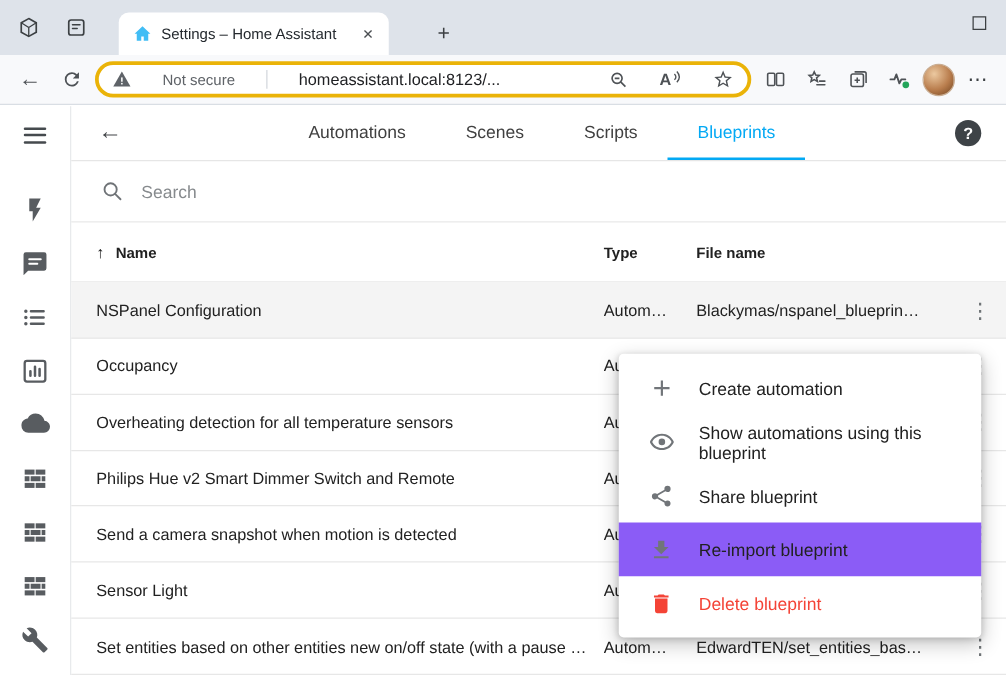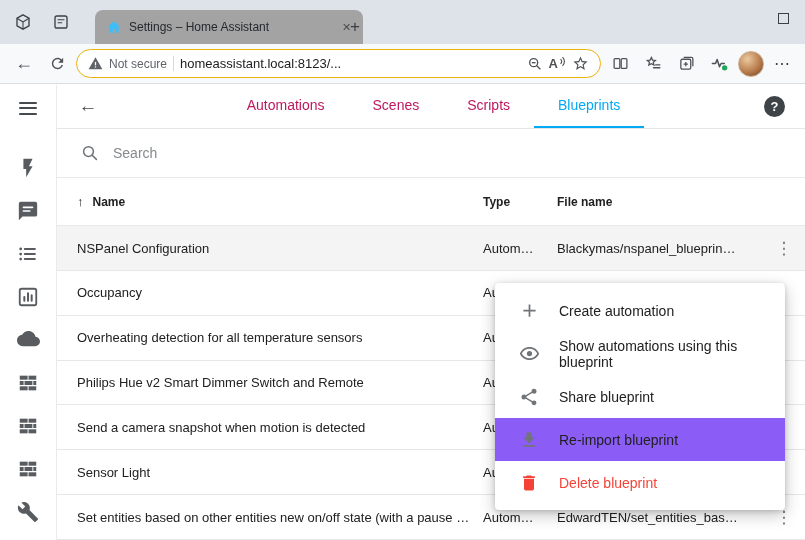--- a/index.html
+++ b/index.html
@@ -2,36 +2,36 @@
 <html><head>
 <meta charset="utf-8">
 <style>
   * { margin:0; padding:0; box-sizing:border-box; }
   html,body { width:805px; height:540px; overflow:hidden; background:#fff;
     font-family:"Liberation Sans", sans-serif; }
 
   
   .titlebar { height:44px; background:#dee3ea; position:relative; display:flex; align-items:center; }
   .tb-icon { width:30px; height:28px; margin-left:8px; display:flex; align-items:center; justify-content:center; border-radius:5px; }
-  .tab { position:absolute; left:95px; bottom:0; width:268px; height:34px; background:#a3a3a3;
+  .tab { position:absolute; left:95px; bottom:0; width:216px; height:34px; background:#ffffff;
     border-radius:8px 8px 0 0; display:flex; align-items:center; gap:7px; padding:0 8px 0 11px; }
   .tab-title { flex:1; font-size:12px; color:#24292e; white-space:nowrap; overflow:hidden; }
   .tab-close { width:17px; height:17px; display:flex; align-items:center; justify-content:center;
     font-size:11px; color:#4a4e52; border-radius:3px; }
   .new-tab { position:absolute; left:343px; bottom:5px; width:24px; height:24px; display:flex;
     align-items:center; justify-content:center; font-size:17px; color:#3c4043; border-radius:4px; }
   .win-controls { position:absolute; right:16px; top:13px; display:flex; gap:18px; }
   .maximize-box { width:11px; height:11px; border:1.5px solid #3c4043; background:transparent; }
 
   .toolbar { height:40px; background:#f8f9fb; border-bottom:1px solid #d9dee4;
     display:flex; align-items:center; padding:0 10px; gap:5px; }
   .nav-btn { width:28px; height:28px; display:flex; align-items:center; justify-content:center;
     color:#4e5256; font-size:18px; border-radius:5px; flex-shrink:0; }
-  .addressbar { flex:1; height:29px; background:#fff; border:1px solid #eab308; border-radius:15px;
-    display:flex; align-items:center; padding:0 11px; gap:6px; min-width:0; }
+  .addressbar { flex:1; height:29px; background:#fff; border:3px solid #eab308; border-radius:15px;
+    display:flex; align-items:center; padding:0 11px; gap:25px; min-width:0; }
   .security-label { font-size:12px; color:#5f6368; white-space:nowrap; }
   .addr-div { width:1px; height:15px; background:#d4d8dd; }
   .url-text { flex:1; font-size:13px; color:#202124; white-space:nowrap; overflow:hidden; }
   .read-aloud { font-size:13px; color:#4e5256; display:flex; align-items:flex-start; gap:1px; font-weight:bold;}
   .avatar { width:26px; height:26px; border-radius:50%; flex-shrink:0;
     background:radial-gradient(circle at 35% 30%, #ecc9a0, #b97d4d 55%, #6e421f); border:1px solid #c9ad92;}
   .more-btn { font-size:16px; color:#3c4043; width:26px; text-align:center; }
 
   
   .app { position:absolute; top:85px; left:0; right:0; bottom:0; display:flex; background:#fff; }
@@ -39,21 +39,21 @@
   .menu-btn { height:46px; width:100%; display:flex; flex-direction:column; justify-content:center; align-items:center; gap:3.5px; }
   .menu-btn i { display:block; width:18px; height:2px; background:#454a4e; border-radius:1px; }
   .side-icons { margin-top:15px; display:flex; flex-direction:column; align-items:center; width:100%; }
   .side-icon { height:43px; width:100%; display:flex; align-items:center; justify-content:center; }
 
   .main { flex:1; min-width:0; display:flex; flex-direction:column; }
   .app-header { height:46px; border-bottom:1px solid #e6e6e6; display:flex; align-items:center; }
   .back-btn { margin-left:16px; width:30px; height:30px; display:flex; align-items:center; justify-content:center;
     font-size:19px; color:#44474a; }
   .ha-tabs { flex:1; display:flex; justify-content:center; height:100%; }
-  .ha-tab { padding:0 24px; display:flex; align-items:center; font-size:14px; color:#be185d;
+  .ha-tab { padding:0 24px; display:flex; align-items:center; font-size:14px; color:#404040;
     border-bottom:2px solid transparent; white-space:nowrap; }
   .ha-tab.active { color:#03a9f4; border-bottom-color:#03a9f4; font-weight:normal; }
   .help-btn { margin-right:20px; width:21px; height:21px; border-radius:50%; background:#3e4347; color:#fff;
     font-size:13px; display:flex; align-items:center; justify-content:center; flex-shrink:0; font-weight:bold;}
 
   .search-row { height:52px; display:flex; align-items:center; gap:14px; padding:0 24px; border-bottom:1px solid #e9e9e9; }
   .search-input { flex:1; border:none; outline:none; background:transparent; font-size:14px; color:#4c1d95;
     font-family:"Liberation Sans",sans-serif; }
   .search-input::placeholder { color:#868a8d; opacity:1; }
 

